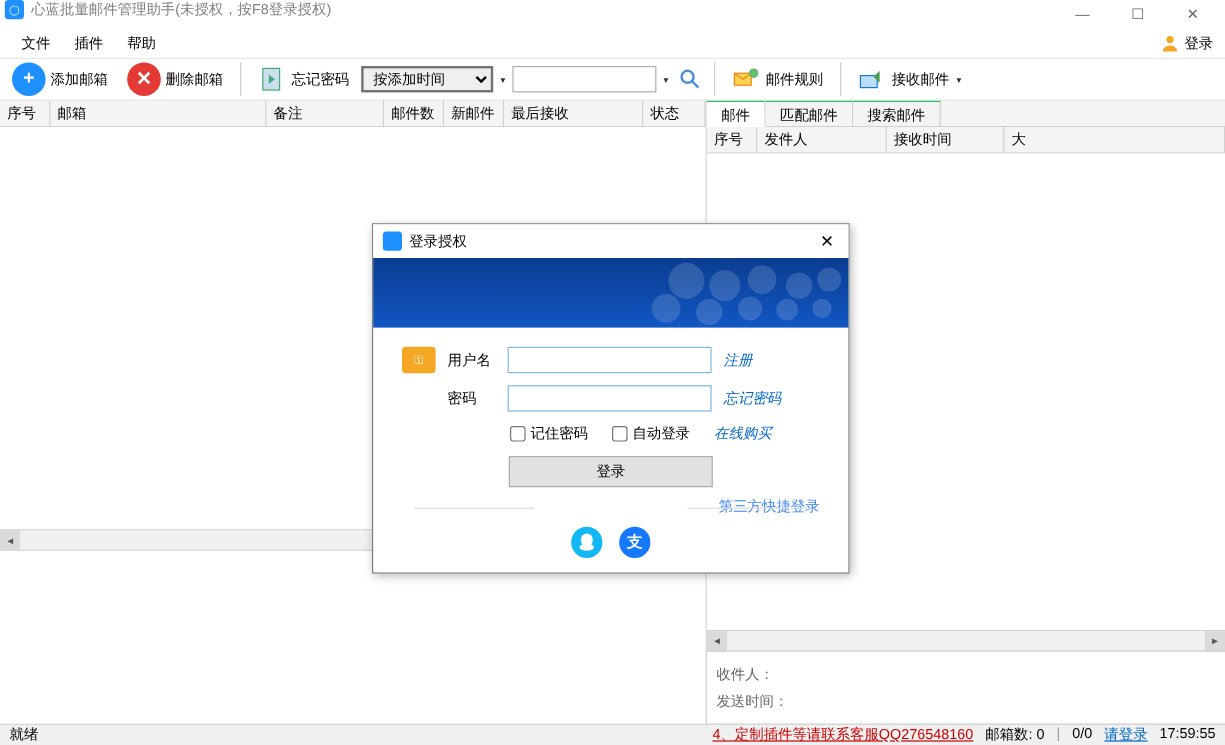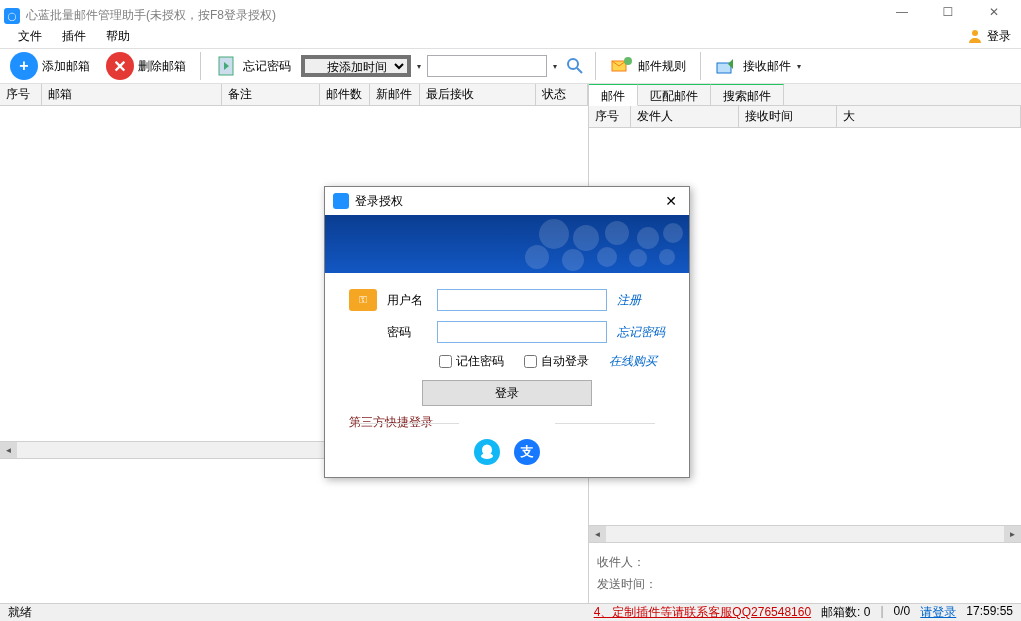--- a/index.html
+++ b/index.html
@@ -1,40 +1,40 @@
 <!DOCTYPE html>
 <html><head>
 <meta charset="utf-8">
 <style>
 * { box-sizing: border-box; margin: 0; padding: 0; font-family: "Microsoft YaHei", SimSun, Arial, sans-serif; font-size: 12px; }
 body { background: #fff; width: 1021px; height: 621px; overflow: hidden; position: relative; }
 
 
-.titlebar { height: 24px; background: #fff; display: flex; align-items: flex-end; padding: 0 4px; }
+.titlebar { height: 24px; background: #fff; display: flex; align-items: flex-start; padding: 0 4px; }
 .titlebar .app-icon { width: 16px; height: 16px; background: #1e90ff; border-radius: 3px; margin-right: 6px; display: flex; align-items: center; justify-content: center; }
 .titlebar .app-icon::after { content: "◯"; color: #fff; font-size: 8px; }
 .titlebar .title { color: #808080; font-size: 12px; flex: 1; }
 .titlebar .win-controls { display: flex; gap: 0; }
 .titlebar .win-btn { width: 46px; height: 24px; display: flex; align-items: center; justify-content: center; color: #666; cursor: pointer; }
 
 
 .menubar { height: 24px; background: #fff; display: flex; align-items: center; padding: 0 8px; position: relative; }
 .menubar .menu-item { padding: 3px 10px; cursor: pointer; }
 .menubar .login-link { position: absolute; right: 10px; display: flex; align-items: center; gap: 4px; cursor: pointer; }
 .menubar .login-link .user-icon { width: 16px; height: 16px; }
 
 
 .toolbar { height: 36px; background: #fff; border-top: 1px solid #e0e0e0; border-bottom: 1px solid #e0e0e0; display: flex; align-items: center; padding: 0 4px; gap: 4px; }
 .toolbar .big-btn { display: flex; align-items: center; gap: 4px; padding: 2px 6px; cursor: pointer; }
 .toolbar .circle-icon { width: 28px; height: 28px; border-radius: 50%; display: flex; align-items: center; justify-content: center; color: #fff; font-size: 16px; font-weight: bold; }
 .toolbar .circle-icon.add { background: #1e90ff; }
 .toolbar .circle-icon.del { background: #e53935; }
 .toolbar .sm-icon { width: 24px; height: 24px; display: flex; align-items: center; justify-content: center; }
 .toolbar .sep { width: 1px; height: 28px; background: #ccc; margin: 0 4px; }
-.toolbar select { height: 22px; border: 4px solid #737373; padding: 0 4px; text-align: right; }
+.toolbar select { height: 22px; border: 2px solid #737373; padding: 0 4px; }
 .toolbar input[type=text] { height: 22px; border: 1px solid #abadb3; padding: 0 4px; }
 .toolbar .dd-arrow { font-size: 8px; color: #333; padding: 0 2px; }
 
 
 .content { display: flex; height: calc(621px - 24px - 24px - 36px - 18px); }
 .left-panel { width: 588px; display: flex; flex-direction: column; }
 .right-panel { flex: 1; display: flex; flex-direction: column; border-left: 1px solid #d0d0d0; }
 
 
 .tbl-header { display: flex; background: #f4f4f4; border-bottom: 1px solid #d0d0d0; height: 22px; align-items: stretch; }
@@ -51,38 +51,38 @@
 
 .right-lower { border-top: 1px solid #d0d0d0; padding: 8px; color: #666; line-height: 22px; }
 .left-lower { height: 145px; border-top: 1px solid #d0d0d0; background: #fff; }
 
 
 .statusbar { height: 18px; background: #f0f0f0; border-top: 1px solid #d0d0d0; display: flex; align-items: flex-start; padding: 0 8px; gap: 10px; }
 .statusbar .sb-left { flex: 1; }
 .statusbar .promo { color: #c00; text-decoration: underline; cursor: pointer; }
 .statusbar .login-please { color: #0066cc; text-decoration: underline; cursor: pointer; }
 .statusbar .sep2 { color: #999; }
-.modal { position: absolute; left: 324px; top: 186px; width: 366px; background: #fff; border: 1px solid #808080; box-shadow: 2px 2px 8px rgba(0,0,0,0.3); }
+.modal { position: absolute; left: 310px; top: 186px; width: 398px; background: #fff; border: 1px solid #808080; box-shadow: 2px 2px 8px rgba(0,0,0,0.3); }
 .modal-title { height: 28px; background: #fff; display: flex; align-items: center; padding: 0 8px; }
 .modal-title .m-icon { width: 16px; height: 16px; background: #1e90ff; border-radius: 3px; margin-right: 6px; }
 .modal-title .m-text { flex: 1; }
 .modal-title .m-close { cursor: pointer; font-size: 14px; padding: 0 4px; }
 .modal-banner { height: 58px; background: linear-gradient(to bottom, #0a3d91 0%, #1257c3 100%); position: relative; overflow: hidden; }
 .modal-banner .dots { position: absolute; right: 0; top: 0; width: 180px; height: 58px; }
 .modal-banner .dots span { position: absolute; border-radius: 50%; background: rgba(255,255,255,0.15); }
 .modal-body { padding: 16px 24px 12px 24px; }
 .modal-body .row { display: flex; align-items: center; margin-bottom: 10px; gap: 10px; }
 .modal-body .key-icon { width: 28px; height: 22px; background: #f5a623; border-radius: 3px; display: flex; align-items: center; justify-content: center; font-size: 10px; color: #fff; }
 .modal-body label.lbl { width: 40px; text-align: left; }
 .modal-body input[type=text], .modal-body input[type=password] { width: 170px; height: 22px; border: 1px solid #7eb4ea; padding: 0 4px; }
 .modal-body .link { color: #0066cc; cursor: pointer; font-style: italic; }
 .modal-body .chk-row { padding-left: 90px; display: flex; gap: 20px; align-items: center; margin-bottom: 10px; }
 .modal-body .chk-row label { display: flex; align-items: center; gap: 4px; cursor: pointer; }
 .modal-body .login-btn { display: block; margin: 0 auto 8px auto; width: 170px; height: 26px; background: #e1e1e1; border: 1px solid #adadad; cursor: pointer; }
-.modal-body .third-party { text-align: left; color: #7f1d1d; position: relative; margin: 8px 0; }
+.modal-body .third-party { text-align: right; color: #3b82f6; position: relative; margin: 8px 0; }
 .modal-body .third-party::before, .modal-body .third-party::after { content: ""; position: absolute; top: 50%; width: 100px; height: 1px; background: #ddd; }
 .modal-body .third-party::before { left: 10px; }
 .modal-body .third-party::after { right: 10px; }
 .modal-body .tp-icons { display: flex; justify-content: center; gap: 14px; margin-top: 8px; }
 .modal-body .tp-icons .tp { width: 26px; height: 26px; border-radius: 50%; display: flex; align-items: center; justify-content: center; color: #fff; font-size: 13px; font-weight: bold; cursor: pointer; }
 .modal-body .tp.qq { background: #12b7f5; }
 .modal-body .tp.alipay { background: #1677ff; }
 </style>
 </head>
 <body>

